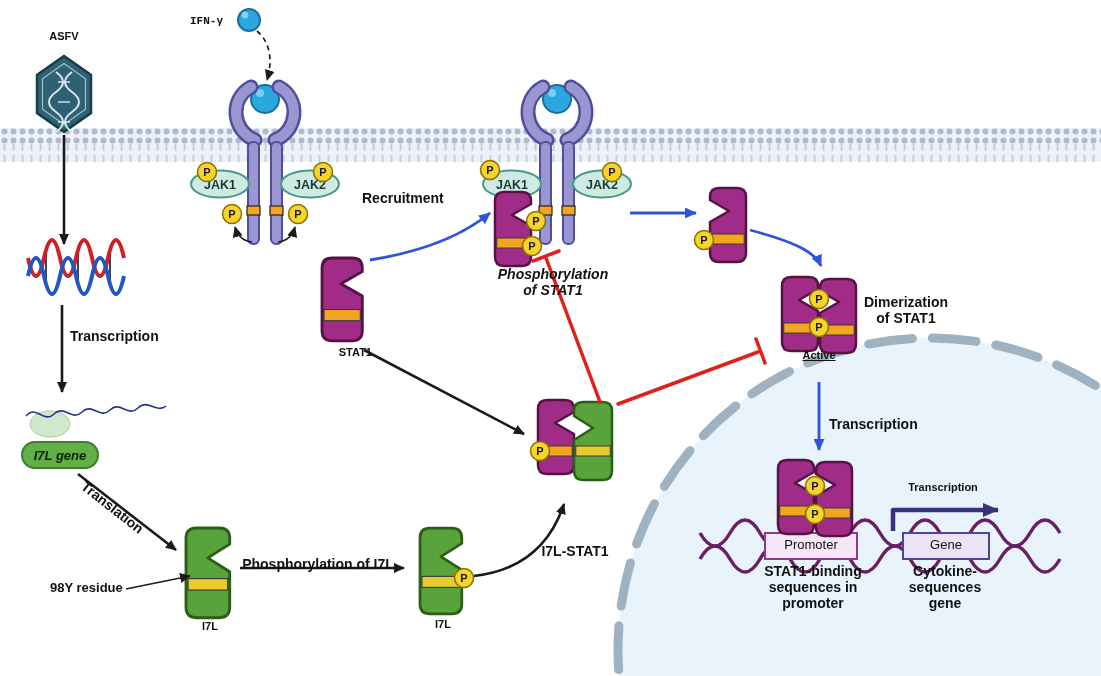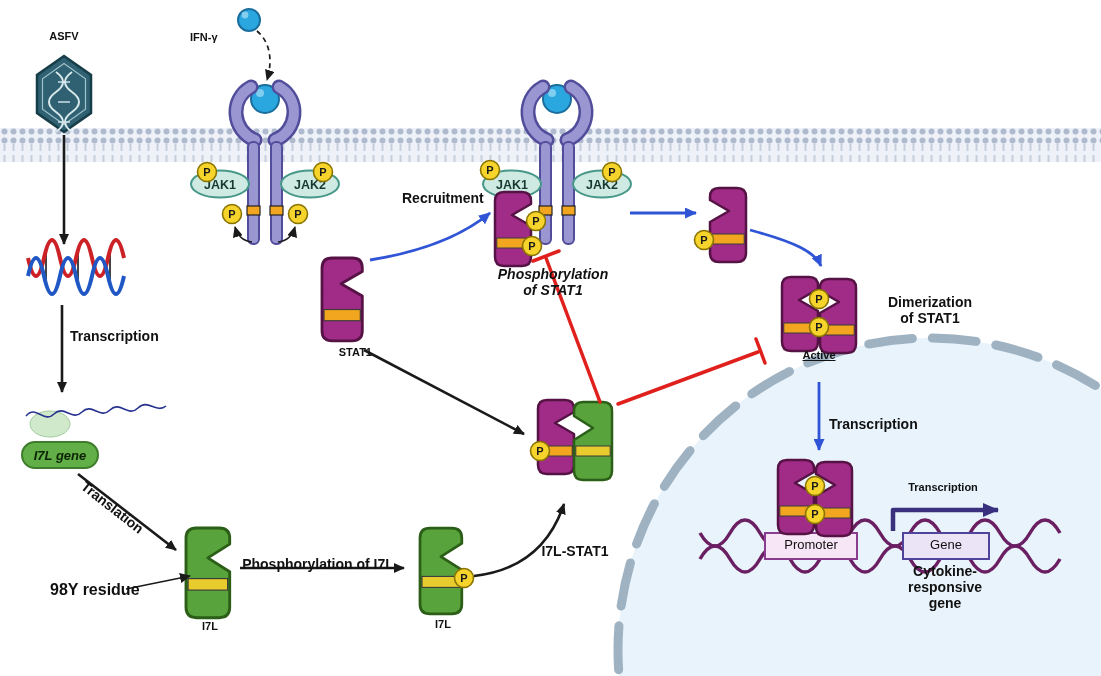--- a/index.html
+++ b/index.html
@@ -4,21 +4,21 @@
 <style>
   html,body{margin:0;padding:0;background:#ffffff;}
   .stage{position:relative;width:1101px;height:676px;overflow:hidden;background:#ffffff;
          font-family:"Liberation Sans",sans-serif;}
   .stage > svg{position:absolute;left:0;top:0;}
   svg text{font-family:"Liberation Sans",sans-serif;}
   .lbl{position:absolute;color:#111;font-weight:bold;font-size:14px;line-height:1.15;
        white-space:pre-line;}
   .center{text-align:center;}
   .big{font-size:11px;}
-  .small{font-size:16px;}
+  .small{font-size:13px;}
   .normal{font-weight:normal;font-size:13px;}
   .rot{transform:rotate(38deg);transform-origin:0 0;}
 </style>
 </head>
 <body>
 
 <div class="stage">
 
 <svg width="1101" height="676" viewBox="0 0 1101 676">
   <defs>
@@ -193,36 +193,39 @@
 
   <g stroke="#E0201D" stroke-width="3.5" stroke-linecap="round">
     <line x1="600" y1="402" x2="546" y2="258"></line>
     <line x1="533" y1="261" x2="559" y2="251"></line>
     <line x1="618" y1="404" x2="758" y2="352"></line>
     <line x1="756" y1="339" x2="765" y2="363"></line>
   </g>
 </svg>
 
 <div class="lbl big center" style="left:36px;top:30px;width:56px;">ASFV</div>
-<div class="lbl big" style="left:190px;top:31px;">IFN-γ</div>
-<div class="lbl" style="left:362px;top:190px;margin-left:40px;">Recruitment</div>
+<div class="lbl big" style="left:190px;top:15px;font-family:Liberation Mono, monospace;">IFN-γ</div>
+<div class="lbl" style="left:362px;top:190px;">Recruitment</div>
 <div class="lbl big center" style="left:316px;top:346px;width:56px;text-align:right;">STAT1</div>
 <div class="lbl center" style="left:483px;top:266px;width:140px;font-style:italic;">Phosphorylation
 of STAT1</div>
-<div class="lbl center" style="left:858px;top:294px;width:96px;margin-left:24px;">Dimerization
+<div class="lbl center" style="left:858px;top:294px;width:96px;">Dimerization
 of STAT1</div>
 <div class="lbl big center" style="left:791px;top:349px;width:56px;text-decoration:underline;">Active</div>
 <div class="lbl" style="left:70px;top:328px;">Transcription</div>
 <div class="lbl rot" style="left:88px;top:478px;">Translation</div>
 <div class="lbl small" style="left:50px;top:581px;">98Y residue</div>
 <div class="lbl big center" style="left:188px;top:620px;width:44px;">I7L</div>
 <div class="lbl center" style="left:236px;top:556px;width:164px;">Phosphorylation of I7L</div>
 <div class="lbl big center" style="left:420px;top:618px;width:46px;">I7L</div>
 <div class="lbl center" style="left:532px;top:497px;width:86px;margin-top:46px;">I7L-STAT1</div>
 <div class="lbl" style="left:829px;top:416px;">Transcription</div>
 <div class="lbl big center" style="left:889px;top:481px;width:108px;">Transcription</div>
 <div class="lbl normal center" style="left:765px;top:538px;width:92px;">Promoter</div>
 <div class="lbl normal center" style="left:903px;top:538px;width:86px;">Gene</div>
+<div class="lbl center" style="left:748px;top:563px;width:130px;">STAT1-binding
+sequences in
+promoter</div>
 <div class="lbl center" style="left:894px;top:563px;width:102px;">Cytokine-
-responsive
+sequences
 gene</div>
 
 </div>
 
 </body></html>

